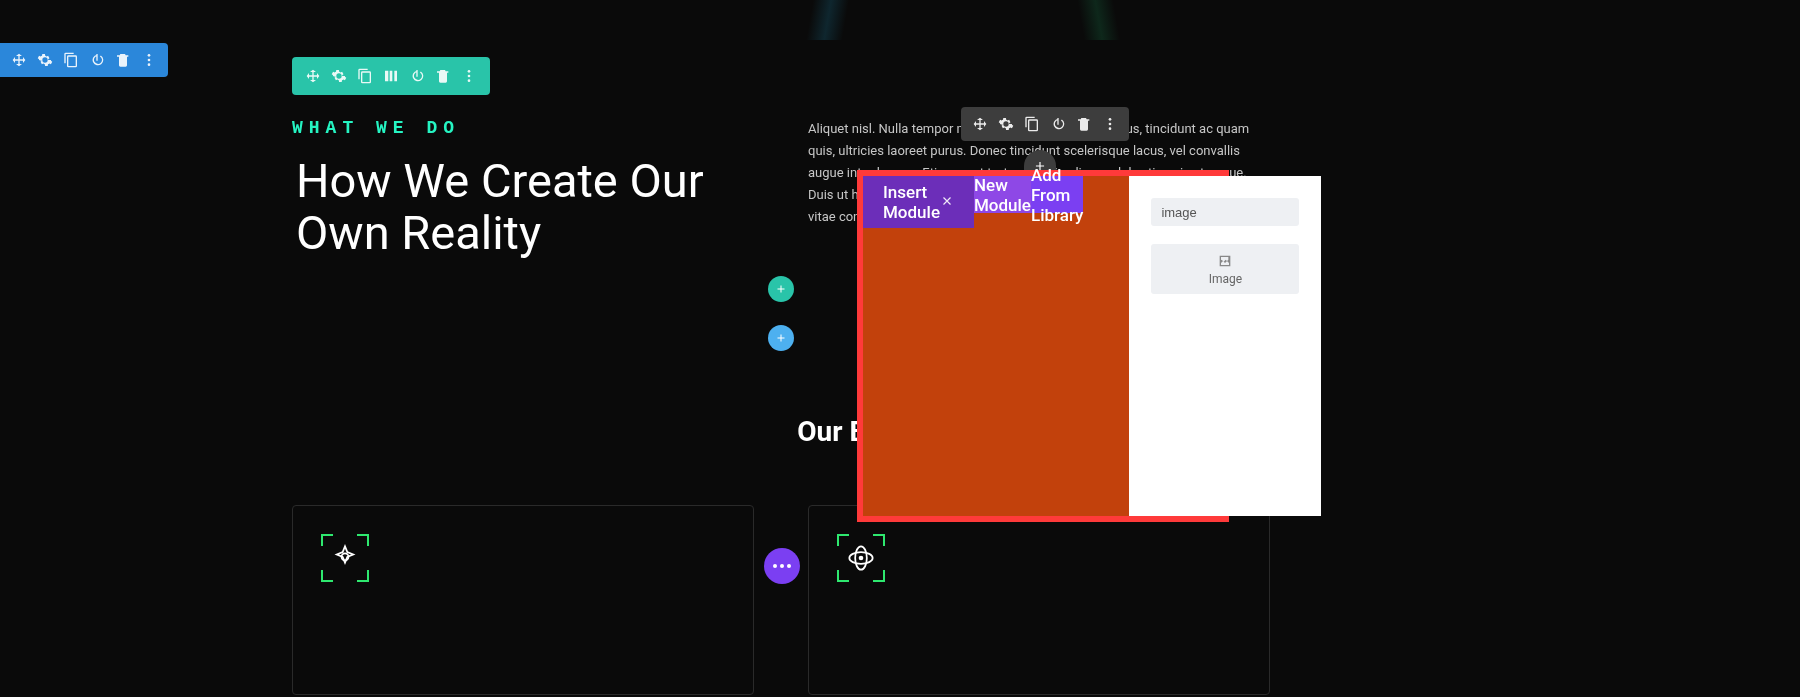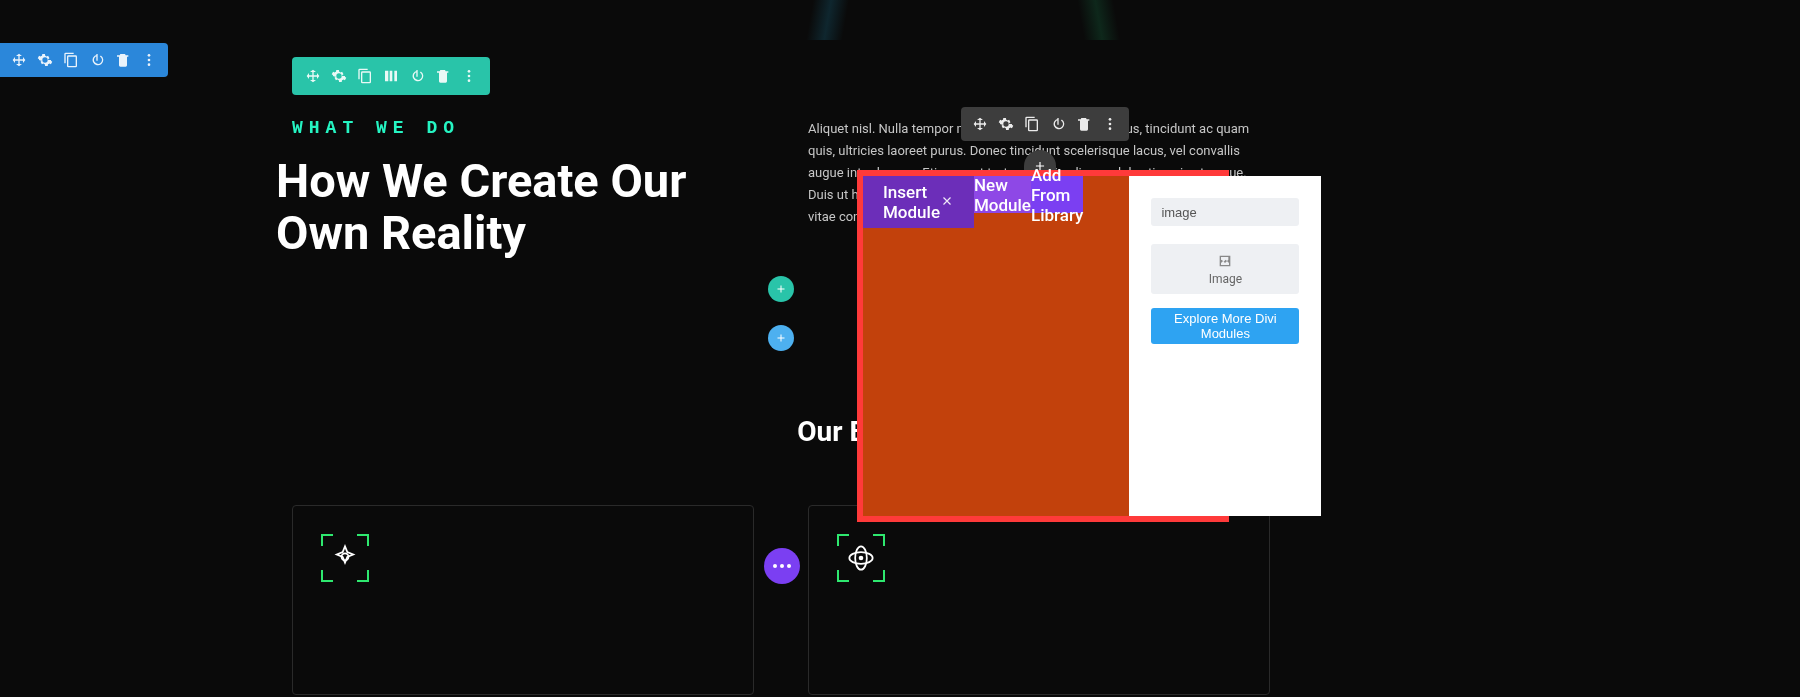--- a/index.html
+++ b/index.html
@@ -74,23 +74,23 @@
     left: 292px;
     color: #25f4c2;
     font-family: "Courier New", monospace;
     font-size: 18px;
     letter-spacing: 6px;
     font-weight: 600;
   }
   .headline {
     position: absolute;
     top: 155px;
-    left: 276px;
+    left: 296px;
     font-size: 47px;
-    font-weight: 700;
+    font-weight: 400;
     line-height: 1.1;
     color: #fff;
     max-width: 480px;
   }
   .paragraph {
     position: absolute;
     top: 118px;
     left: 808px;
     width: 460px;
     font-size: 13px;
@@ -474,15 +474,14 @@
   <div class="modal-body">
     <input class="search-box" value="image" style="">
     <div class="module-grid">
       <div class="module-item">
         <svg viewBox="0 0 24 24">
             <path d="M4 4h16v16H4V4zm2 2v9l3-3 3 3 5-5v-4H6zm0 12h12v-3l-5-5-3 3-3-3-1 1v7z"></path>
           </svg>
         <span class="module-item-label">Image</span>
       </div>
     </div>
-    <button class="explore-btn">Explore More Divi Modules</button>
   </div>
 </div>
 
 </body></html>

